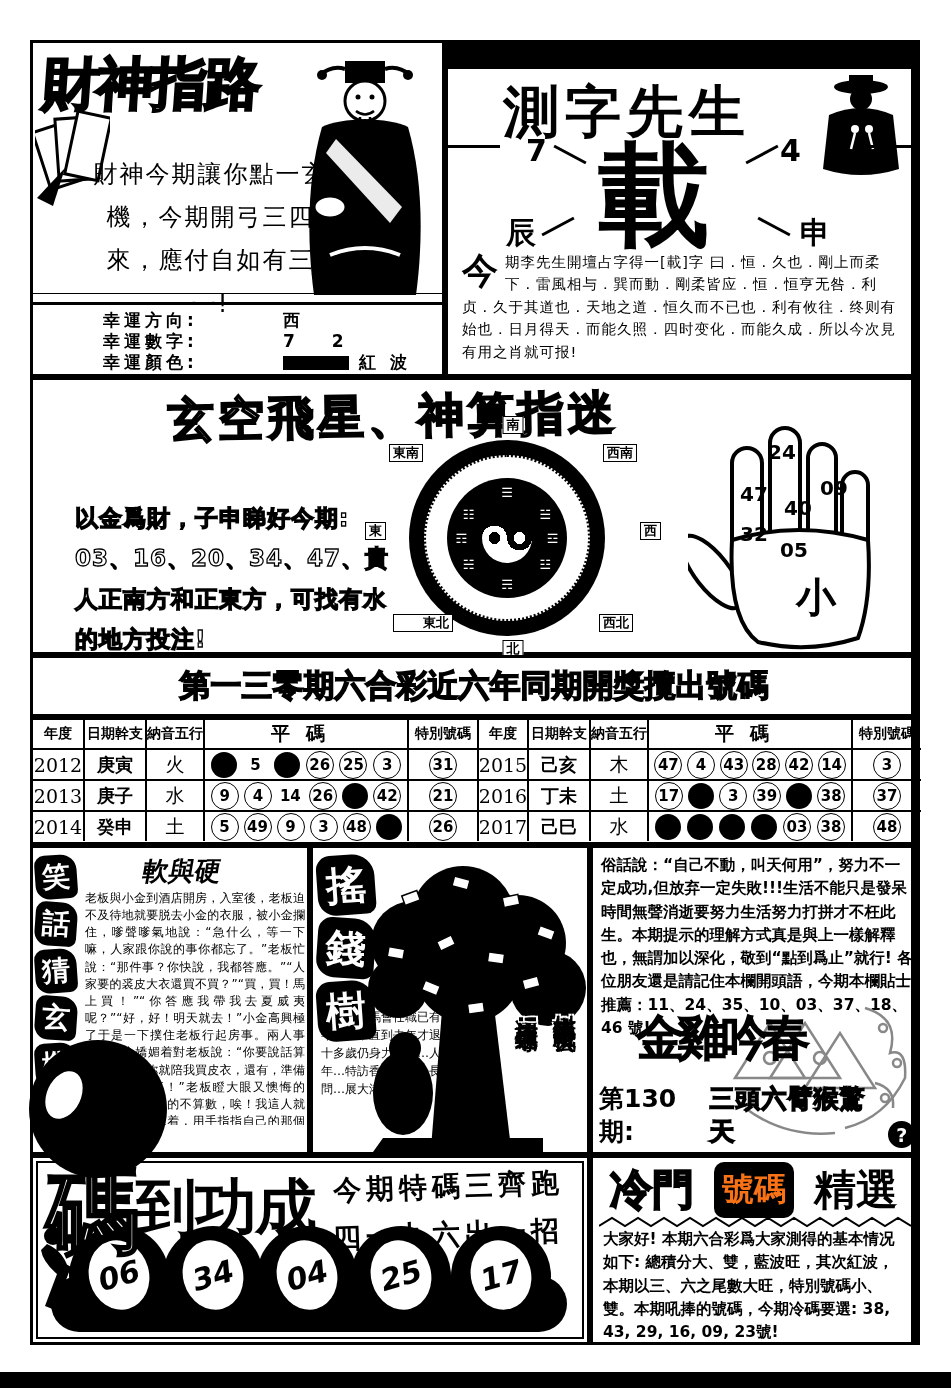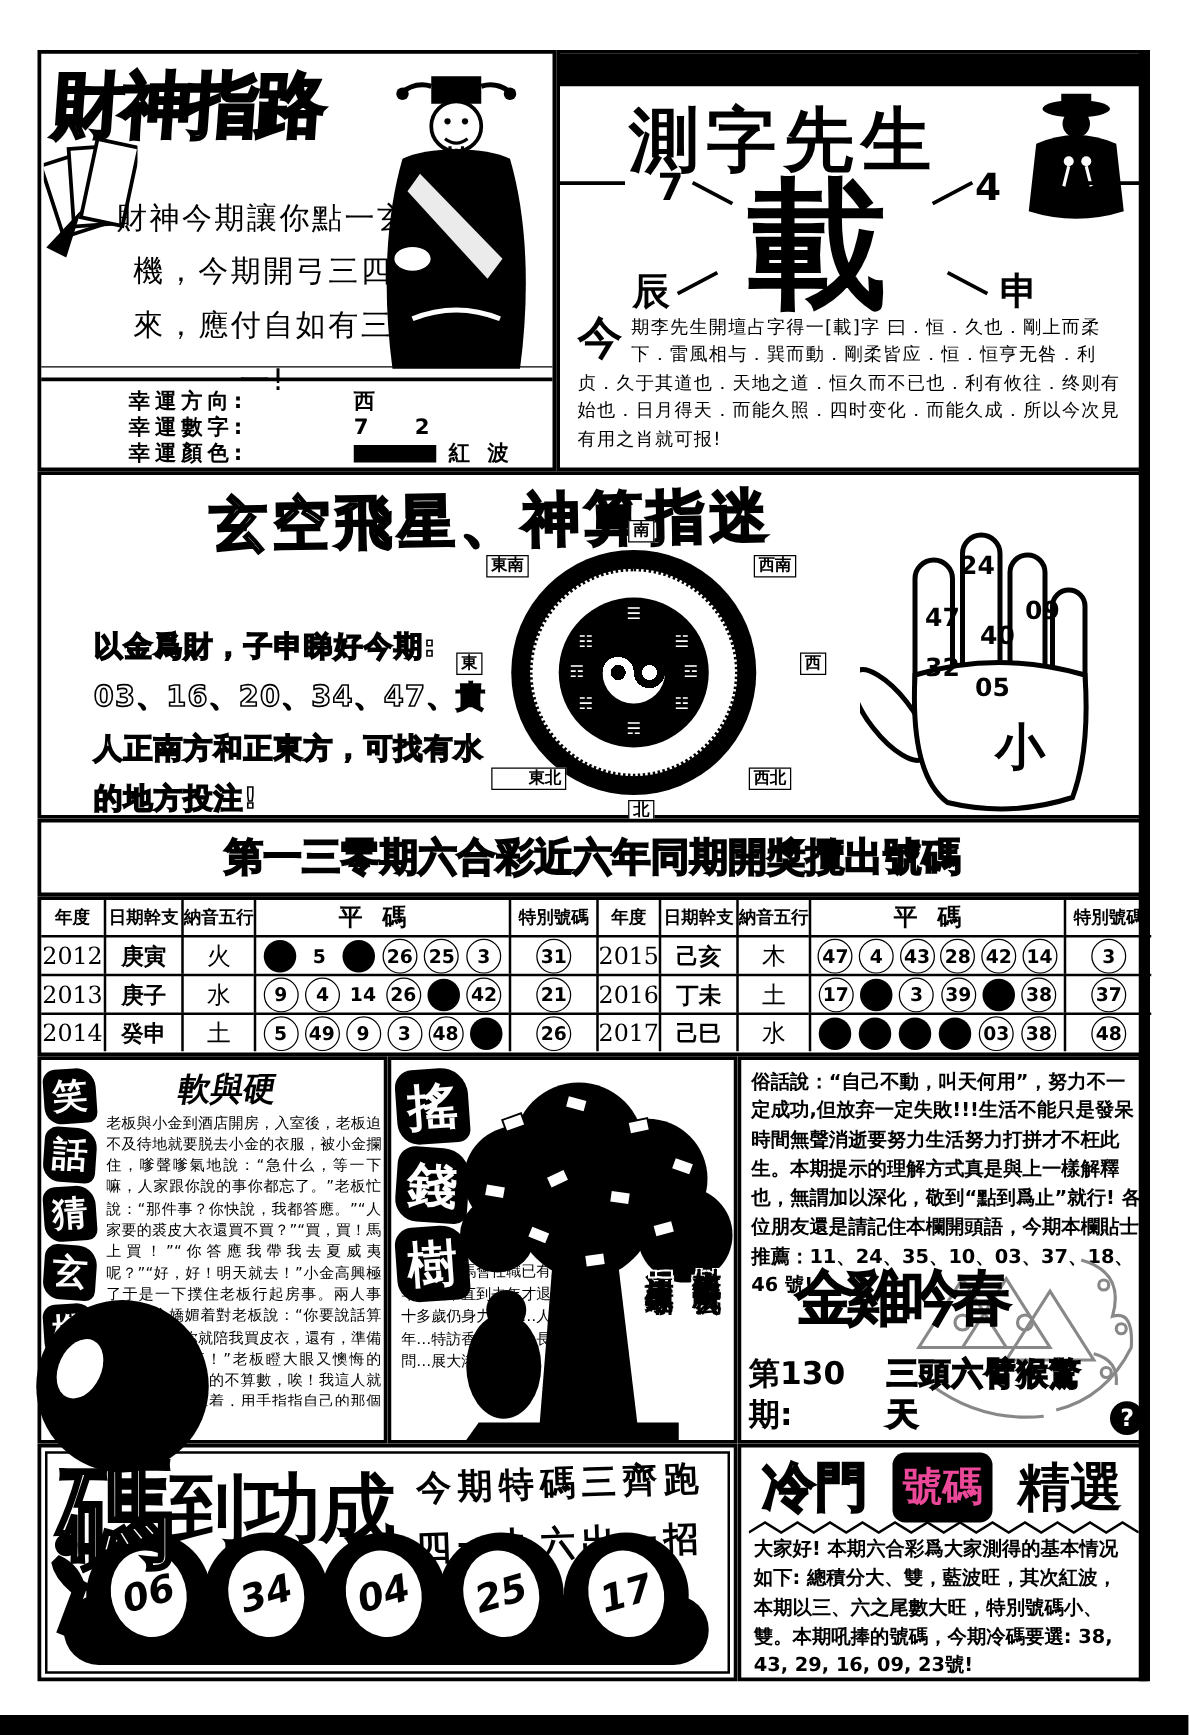--- a/index.html
+++ b/index.html
@@ -134,21 +134,21 @@
   .ball{position:absolute;bottom:16px;width:100px;height:100px;background:#000;border-radius:50%;}
   .ball-inner{position:absolute;left:20px;top:14px;width:60px;height:70px;background:#fff;border-radius:50%;
               transform:rotate(-16deg);display:flex;align-items:center;justify-content:center;}
   .ball-num{font-size:30px;font-weight:900;font-style:italic;}
   .b0{left:36px;} .b1{left:130px;} .b2{left:224px;} .b3{left:318px;} .b4{left:418px;}
   .kicker{position:absolute;left:2px;bottom:30px;z-index:2;}
   #cold{left:590px;top:1155px;width:328px;height:190px;}
   .cd-titlerow{position:absolute;left:0;right:0;top:4px;display:flex;align-items:center;justify-content:center;gap:20px;}
   .cd-a,.cd-c{font-size:42px;font-weight:900;color:#fff;-webkit-text-stroke:2px #000;}
   .cd-c{color:#000;-webkit-text-stroke:0;text-shadow:1px 1px 0 #fff inset;}
-  .cd-b{background:#000;color:#ec4899;font-size:32px;font-weight:900;padding:6px 8px;border-radius:10px;}
+  .cd-b{background:#000;color:#f97316;font-size:32px;font-weight:900;padding:6px 8px;border-radius:10px;}
   .cd-zig{position:absolute;left:6px;top:58px;}
   .cd-body{position:absolute;left:10px;top:70px;width:306px;font-size:15.5px;font-weight:bold;line-height:1.5;}
   
   .right-bar{position:absolute;left:911px;top:40px;width:9px;height:1305px;background:#000;}
   .bottom-bar{position:absolute;left:0;top:1372px;width:951px;height:16px;background:#000;}
 </style>
 </head>
 <body>
 
 <div class="page">

